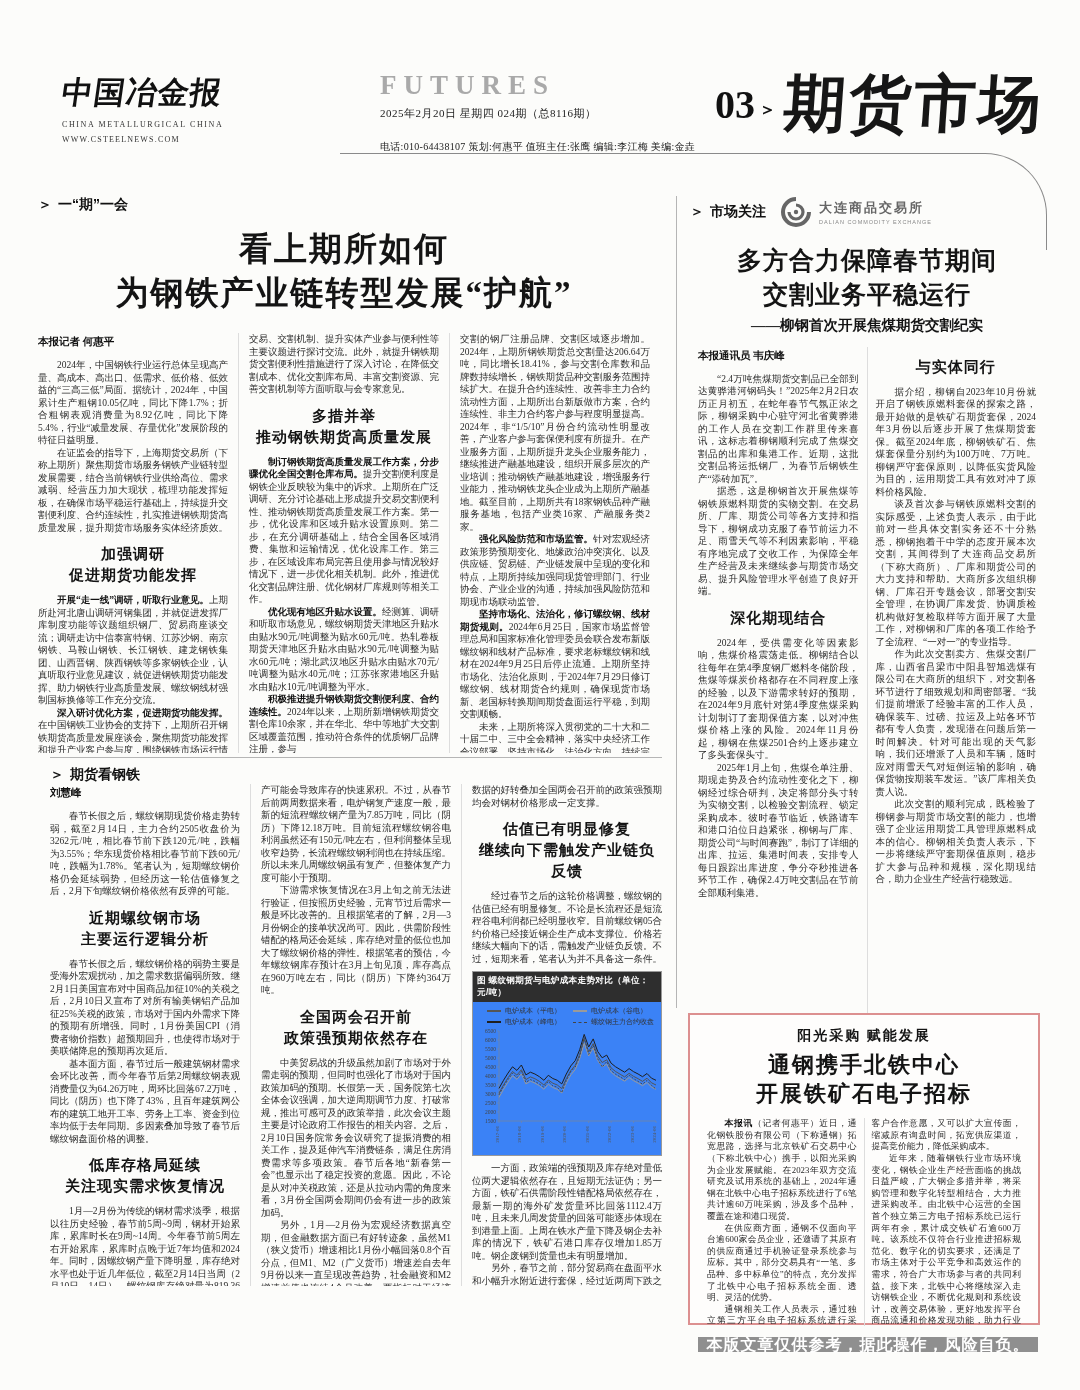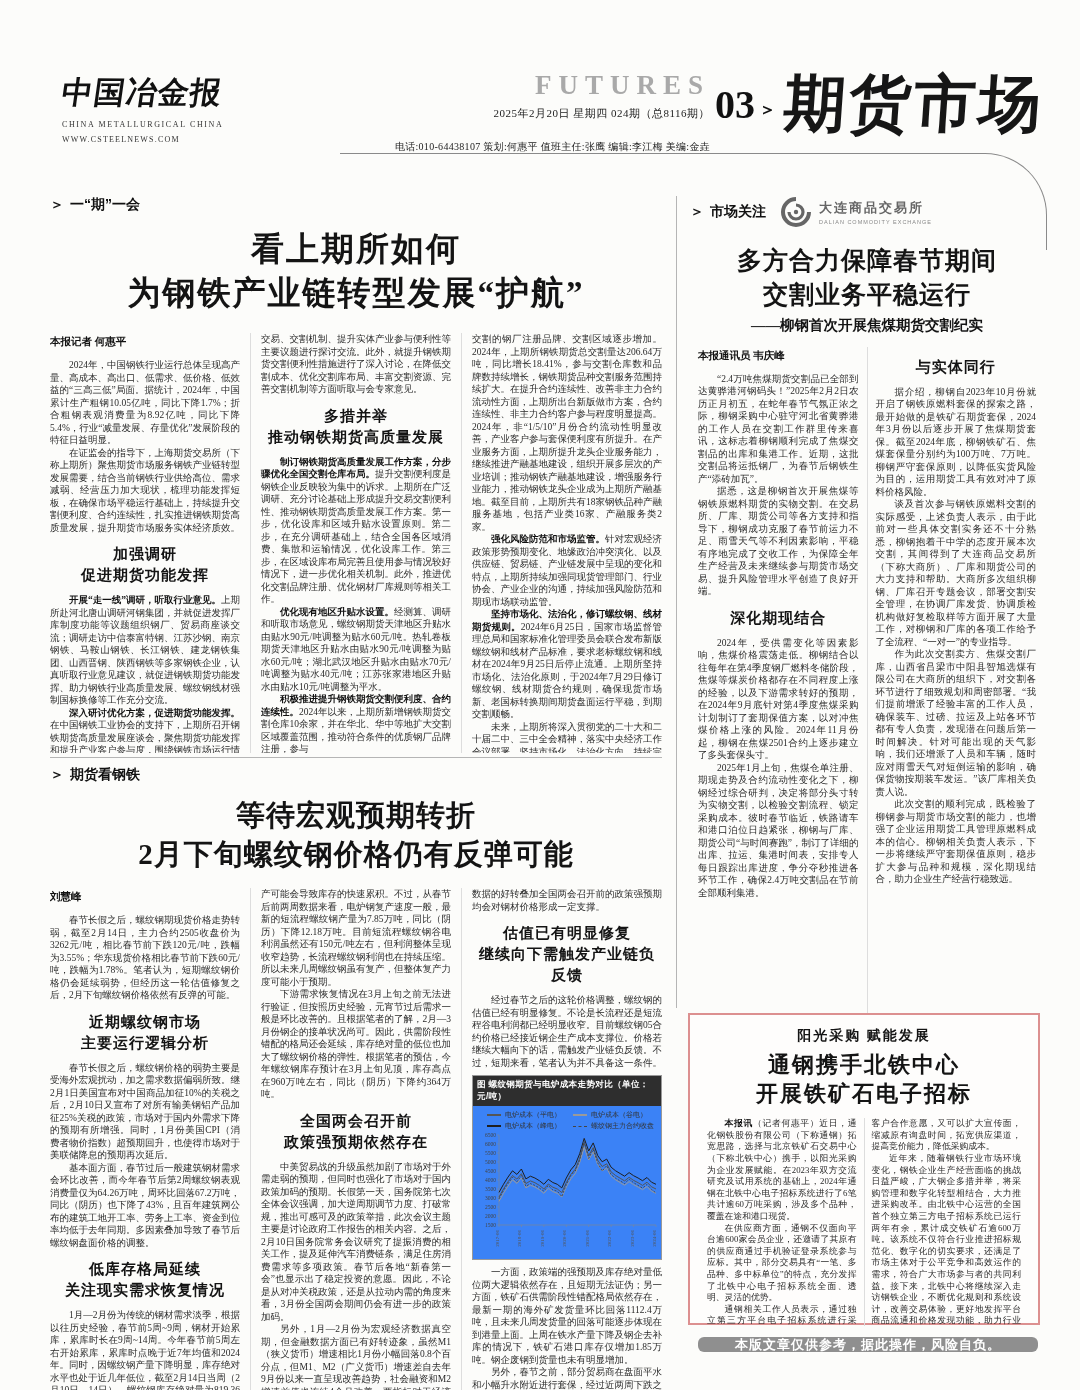--- a/index.html
+++ b/index.html
@@ -3,21 +3,21 @@
 <meta charset="utf-8">
 <style>
   html,body{margin:0;padding:0;background:#e8e8e6;}
   .page{position:relative;width:1080px;height:1390px;margin:0 auto;background:#fcfcfa;
         font-family:"Liberation Serif","DejaVu Serif",serif;color:#222;overflow:hidden;}
   
   .m-logo{position:absolute;left:62px;top:72px;width:200px;}
   .m-logo-cn{font-size:31px;font-weight:900;transform:skewX(-8deg);letter-spacing:1px;color:#111;}
   .m-logo-en{font-size:8px;letter-spacing:1.6px;color:#333;margin-top:6px;}
   .m-logo-url{font-size:8px;letter-spacing:1.2px;color:#333;margin-top:6px;}
-  .m-center{position:absolute;left:380px;top:70px;width:330px;text-align:right;}
+  .m-center{position:absolute;left:380px;top:70px;width:330px;text-align:left;}
   .m-futures{font-size:27px;font-weight:bold;letter-spacing:7px;color:#a9a9a9;}
   .m-date{font-size:11px;color:#222;margin-top:5px;letter-spacing:.5px;}
   .m-staff{font-size:10px;color:#222;margin-top:19px;letter-spacing:.3px;}
   .m-right{position:absolute;right:36px;top:62px;display:flex;align-items:center;}
   .m-pageno{font-size:40px;font-weight:bold;color:#111;}
   .m-arrow{font-size:17px;font-weight:bold;color:#111;margin:10px 8px 0 4px;}
   .m-section{font-size:62px;font-weight:900;letter-spacing:3px;color:#161616;transform:skewX(-4deg);}
   .header-curve{position:absolute;left:340px;top:153px;width:706px;height:96px;
         border-top:1px solid #8a8a8a;border-right:1px solid #8a8a8a;border-top-right-radius:62px;}
   
@@ -31,21 +31,21 @@
   .col{flex:1 1 0;padding:0 10px;overflow:hidden;}
   .col:first-child{padding-left:0;}
   .col:last-child{padding-right:0;}
   .col + .col{border-left:1px solid #ddd;}
   .para{font-size:9.5px;line-height:12.5px;text-align:justify;text-indent:2em;margin:0;color:#2a2a2a;}
   .para strong{color:#111;}
   .byline{font-size:10.5px;font-weight:bold;margin:2px 0 10px;color:#111;}
   .colhead{font-size:15px;font-weight:800;text-align:center;line-height:1.4;letter-spacing:1px;
            margin:10px 0 8px;white-space:pre-line;color:#141414;}
   
-  .art-left{position:absolute;left:50px;top:196px;width:612px;}
+  .art-left{position:absolute;left:38px;top:196px;width:612px;}
   .art-left .title{font-size:33px;line-height:1.32;letter-spacing:2px;margin:14px 0 18px;}
   .art-left .cols{height:420px;}
   
   .art-mid{position:absolute;left:50px;top:766px;width:612px;}
   .art-mid .title{font-size:29px;line-height:1.35;letter-spacing:1px;margin:12px 0 14px;}
   .art-mid .cols{height:502px;}
   
   .art-right{position:absolute;left:690px;top:196px;width:354px;}
   .kicker-row{display:flex;align-items:center;gap:14px;}
   .dce{display:flex;align-items:center;gap:7px;}
@@ -58,22 +58,22 @@
   
   .art-box{position:absolute;left:688px;top:1013px;width:352px;height:312px;
            border:2px solid #dc9090;background:#fefdfc;padding:8px 10px;box-sizing:border-box;}
   .art-box .box-kicker{font-size:14px;font-weight:800;text-align:center;letter-spacing:2px;margin-top:4px;color:#141414;}
   .art-box .title{font-size:22px;line-height:1.3;letter-spacing:2px;margin:6px 0 10px;}
   .art-box .cols{height:208px;}
   .art-box .para{font-size:8.8px;line-height:11.6px;}
   .art-box .col{padding:0 7px;}
   
   .foot-bar{position:absolute;left:698px;top:1337px;width:340px;height:15px;background:#8f8f8f;
-            color:#fff;font-size:13px;font-weight:bold;text-align:center;line-height:15px;
-            font-family:"Liberation Sans",sans-serif;letter-spacing:1px;border-radius:6px;}
+            color:#fff;font-size:16px;font-weight:bold;text-align:center;line-height:15px;
+            font-family:"Liberation Sans",sans-serif;letter-spacing:1px;}
   
   .chart{margin:6px 0;border:1px solid #999;background:#3b82f6;}
   .chart-title{background:#2e2e2e;color:#fff;font-size:8.6px;font-weight:bold;padding:3px 4px;
                font-family:"Liberation Sans",sans-serif;letter-spacing:.3px;}
   .chart-legend{display:grid;grid-template-columns:1fr 1fr;gap:1px 4px;padding:4px 6px 0 14px;}
   .lg-item{display:flex;align-items:center;gap:4px;font-size:7px;color:#333;font-family:"Liberation Sans",sans-serif;}
   .lg-swatch{width:14px;height:0;flex:0 0 14px;}
 </style>
 </head>
 <body>
@@ -126,22 +126,20 @@
           <p class="para" style="text-indent: 0px;">交割的钢厂注册品牌、交割区域逐步增加。2024年，上期所钢铁期货总交割量达206.64万吨，同比增长18.41%，参与交割仓库数和品牌数持续增长，钢铁期货品种交割服务范围持续扩大。在提升合约连续性、改善非主力合约流动性方面，上期所出台新版做市方案，合约连续性、非主力合约客户参与程度明显提高。2024年，非“1/5/10”月份合约流动性明显改善，产业客户参与套保便利度有所提升。在产业服务方面，上期所提升龙头企业服务能力，继续推进产融基地建设，组织开展多层次的产业培训；推动钢铁产融基地建设，增强服务行业能力，推动钢铁龙头企业成为上期所产融基地。截至目前，上期所共有18家钢铁品种产融服务基地，包括产业类16家、产融服务类2家。</p>
           <p class="para"><strong>强化风险防范和市场监管。</strong>针对宏观经济政策形势预期变化、地缘政治冲突演化、以及供应链、贸易链、产业链发展中呈现的变化和特点，上期所持续加强同现货管理部门、行业协会、产业企业的沟通，持续加强风险防范和期现市场联动监管。</p>
           <p class="para"><strong>坚持市场化、法治化，修订螺纹钢、线材期货规则。</strong>2024年6月25日，国家市场监督管理总局和国家标准化管理委员会联合发布新版螺纹钢和线材产品标准，要求老标螺纹钢和线材在2024年9月25日后停止流通。上期所坚持市场化、法治化原则，于2024年7月29日修订螺纹钢、线材期货合约规则，确保现货市场新、老国标转换期间期货盘面运行平稳，到期交割顺畅。</p>
           <p class="para">未来，上期所将深入贯彻党的二十大和二十届二中、三中全会精神，落实中央经济工作会议部署，坚持市场化、法治化方向，持续完善钢铁期货品种体系和制度供给，深化期现联动，引导更多产业企业运用期货工具管理风险，进一步提升期货市场服务钢铁产业链转型发展的能力和水平。</p>
         </div>
     </div>
   </div>
 
   <div class="art-mid">
     <div class="kicker"><span class="arr">＞</span><span>期货看钢铁</span></div>
-    <h1 class="title">等待宏观预期转折
-2月下旬螺纹钢价格仍有反弹可能</h1>
     <div class="cols">
       <div class="col">
           <div class="byline">刘慧峰</div>
           <p class="para">春节长假之后，螺纹钢期现货价格走势转弱，截至2月14日，主力合约2505收盘价为3262元/吨，相比春节前下跌120元/吨，跌幅为3.55%；华东现货价格相比春节前下跌60元/吨，跌幅为1.78%。笔者认为，短期螺纹钢价格仍会延续弱势，但经历这一轮估值修复之后，2月下旬螺纹钢价格依然有反弹的可能。</p>
           <h3 class="colhead">近期螺纹钢市场
 主要运行逻辑分析</h3>
           <p class="para">春节长假之后，螺纹钢价格的弱势主要是受海外宏观扰动，加之需求数据偏弱所致。继2月1日美国宣布对中国商品加征10%的关税之后，2月10日又宣布了对所有输美钢铝产品加征25%关税的政策，市场对于国内外需求下降的预期有所增强。同时，1月份美国CPI（消费者物价指数）超预期回升，也使得市场对于美联储降息的预期再次延后。</p>
           <p class="para">基本面方面，春节过后一般建筑钢材需求会环比改善，而今年春节后第2周螺纹钢表观消费量仅为64.26万吨，周环比回落67.2万吨，同比（阴历）也下降了43%，且百年建筑网公布的建筑工地开工率、劳务上工率、资金到位率均低于去年同期。多因素叠加导致了春节后螺纹钢盘面价格的调整。</p>
           <h3 class="colhead">低库存格局延续
 关注现实需求恢复情况</h3>

